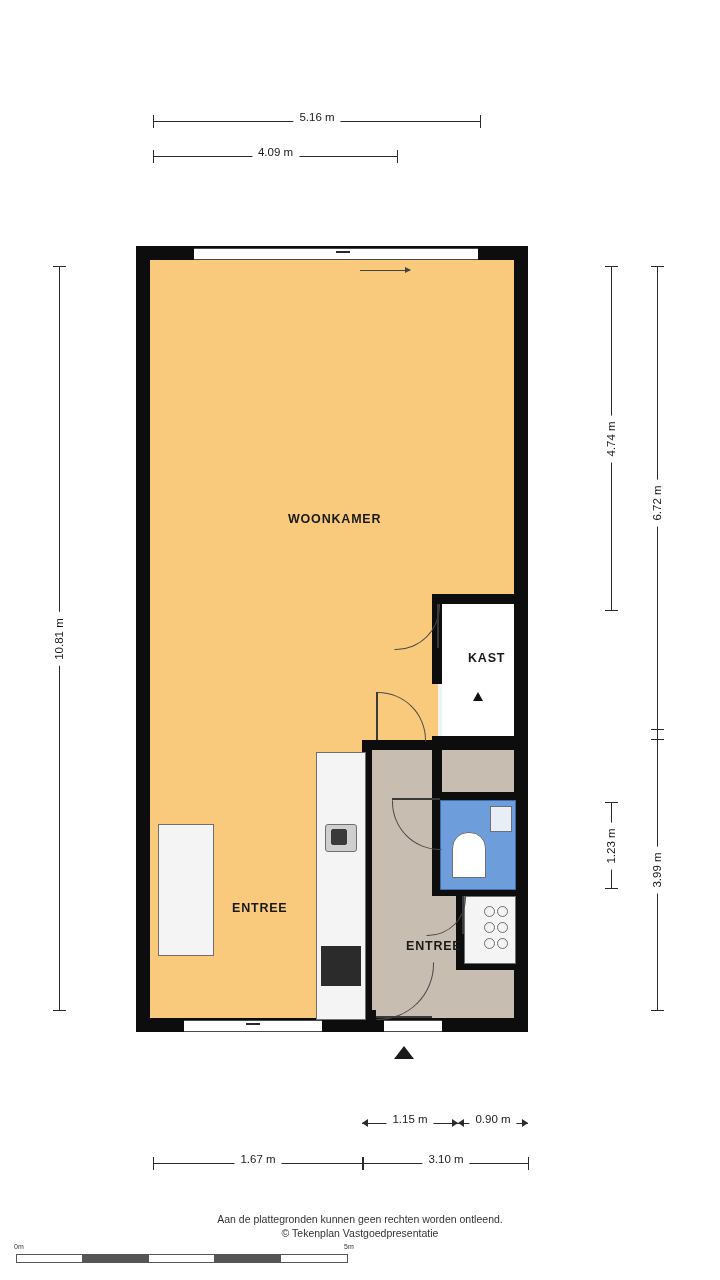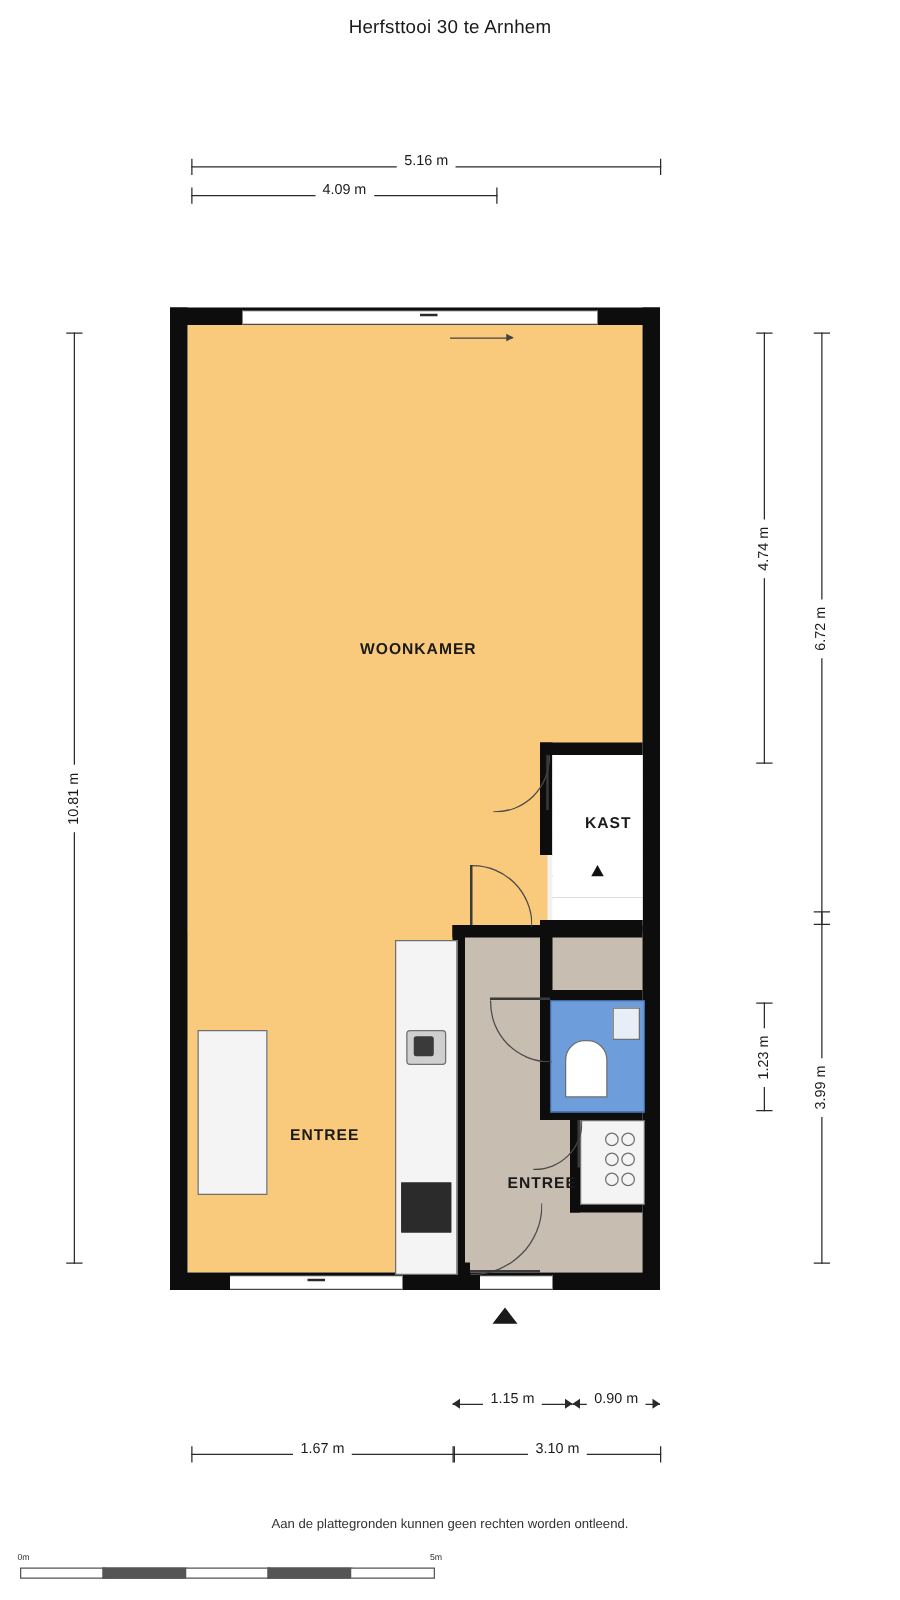--- a/index.html
+++ b/index.html
@@ -231,24 +231,23 @@
     position: absolute;
     top: -3px;
     font-size: 7px;
     color: #333;
   }
 </style>
 </head>
 <body>
 
 <div class="title-block">
-  <div class="title-line1">Herfsttooi 30 te Arnhem</div>
-</div>
-
-<div class="dim dim-h" style="left:153px; top:110px; width:376px;margin-top:12px;">
+</div>
+
+<div class="dim dim-h" style="left:153px; top:110px; width:328px;">
   <div class="bar"></div>
     <div class="cap-l"></div>
     <div class="cap-r"></div>
   <div class="lbl">5.16 m</div>
 </div>
 
 <div class="dim dim-h" style="left:153px; top:145px; width:245px;">
   <div class="bar"></div>
     <div class="cap-l"></div>
     <div class="cap-r"></div>
@@ -399,20 +398,21 @@
 
 <div class="dim dim-h" style="left:363px; top:1152px; width:166px;">
   <div class="bar"></div>
     <div class="cap-l"></div>
     <div class="cap-r"></div>
   <div class="lbl">3.10 m</div>
 </div>
 
 <div class="footer" style="top:1212px;">
   <div>Aan de plattegronden kunnen geen rechten worden ontleend.</div>
+  <div>© Tekenplan Vastgoedpresentatie</div>
 </div>
 
 <div id="scalebar">
   <div class="sb-label" style="left:0;">0m</div>
   <div class="sb-label" style="left:330px;">5m</div>
   <div class="sb-seg sb-empty" style="left:2px;  width:66px;"></div>
   <div class="sb-seg sb-fill" style="left:68px; width:66px;"></div>
   <div class="sb-seg sb-empty" style="left:134px; width:66px;"></div>
   <div class="sb-seg sb-fill" style="left:200px; width:66px;"></div>
   <div class="sb-seg sb-empty" style="left:266px; width:66px;"></div>

